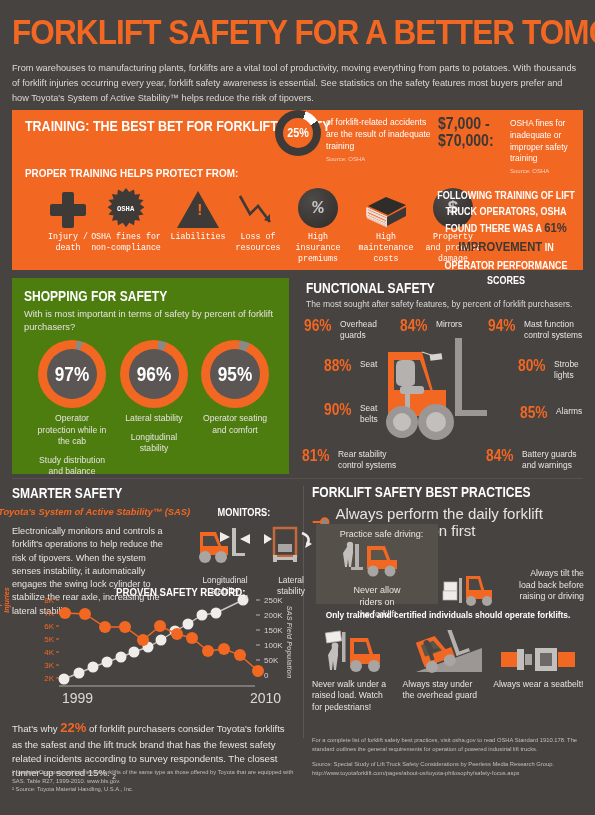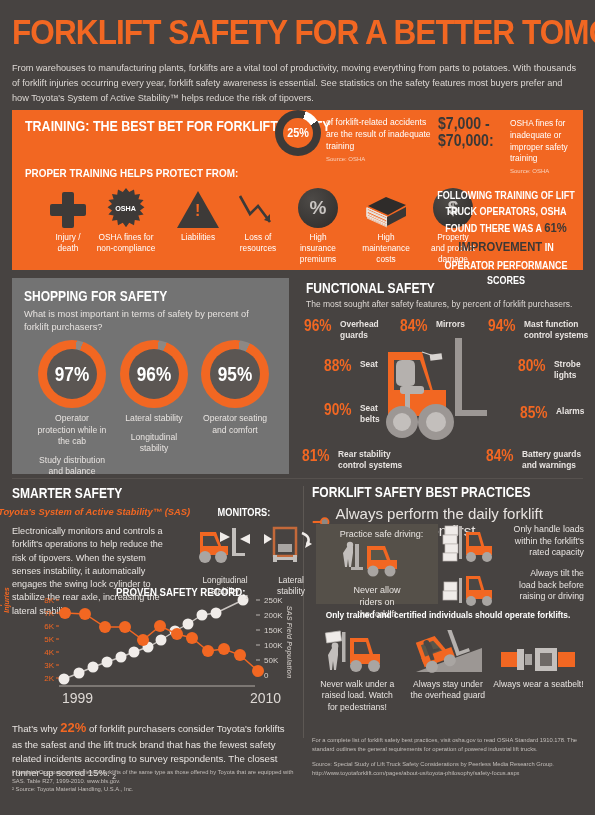--- a/index.html
+++ b/index.html
@@ -73,21 +73,21 @@
     transform: scaleX(0.88); transform-origin: left center; white-space: nowrap;
   }
   .fines-txt {
     position: absolute; left: 510px; top: 118px; width: 80px;
     font-size: 8.4px; color: #fff; line-height: 1.4;
   }
   .fines-src { font-size: 6px; color: #f8d3bf; display: block; margin-top: 2px; }
 
   
   .icon-row { position: absolute; left: 13px; top: 74px; width: 420px; height: 86px; }
-  .ico-item { position: absolute; width: 86px; text-align: center; }
+  .ico-item { position: absolute; width: 86px; text-align: center; font-family: Liberation Mono, monospace; }
   .ico-art { height: 44px; display: flex; align-items: flex-end; justify-content: center; }
   .ico-cap { margin-top: 4px; font-size: 8.3px; color: #fff; line-height: 1.3; }
 
   .cross { position: relative; width: 36px; height: 36px; }
   .cross::before, .cross::after {
     content: ""; position: absolute; background: #3d3a38; border-radius: 2px;
   }
   .cross::before { left: 12px; top: 0; width: 12px; height: 36px; }
   .cross::after { left: 0; top: 12px; width: 36px; height: 12px; }
 
@@ -125,21 +125,21 @@
   .osha-note {
     position: absolute; left: 428px; top: 188px; width: 156px;
     text-align: center; font-size: 10px; font-weight: bold; color: #fff;
     line-height: 1.55; transform: scaleX(0.9); transform-origin: center;
   }
   .osha-note .big { color: #3b3836; font-size: 12.5px; }
 
   
   .shop {
     position: absolute; left: 12px; top: 278px;
-    width: 277px; height: 196px; background: #737373;
+    width: 277px; height: 196px; background: #4d7c0f;
   }
   .shop h2 {
     position: absolute; left: 12px; top: 10px;
     font-size: 14px; font-weight: bold; color: #fff;
     transform: scaleX(0.86); transform-origin: left center; white-space: nowrap;
   }
   .shop .q {
     position: absolute; left: 12px; top: 30px; width: 250px;
     font-size: 9.3px; color: #e6e2df; line-height: 1.45;
   }
@@ -172,21 +172,21 @@
   }
   .func .sub {
     position: absolute; left: 6px; top: 21px; width: 282px;
     font-size: 8.5px; color: #ded9d5;
   }
   .fstat { position: absolute; display: flex; align-items: flex-start; gap: 4px; }
   .fstat .n {
     font-size: 16px; font-weight: bold; color: #f26722; line-height: 1;
     transform: scaleX(0.86); transform-origin: left top; white-space: nowrap;
   }
-  .fstat .t { font-size: 8.4px; color: #e8e4e1; line-height: 1.3; padding-top: 1px; font-weight: bold; }
+  .fstat .t { font-size: 8.4px; color: #e8e4e1; line-height: 1.3; padding-top: 1px; }
 
   .forklift-svg { position: absolute; left: 82px; top: 52px; }
 
   
   .vdiv { position: absolute; left: 303px; top: 486px; width: 1px; height: 252px; background: #5d5854; }
   .hdiv { position: absolute; left: 12px; top: 478px; width: 571px; height: 1px; background: #56514e; }
 
   
   .smart { position: absolute; left: 12px; top: 484px; width: 285px; }
   .smart .h {
@@ -248,21 +248,21 @@
   .bp-right2 { position: absolute; left: 130px; top: 84px; width: 142px; display: flex; gap: 17px; }
   .bp-right1 .txt, .bp-right2 .txt {
     font-size: 8.8px; color: #e8e4e1; line-height: 1.33; text-align: right; flex: 1;
   }
   .bp-mid {
     position: absolute; left: 0; top: 126px; width: 272px; text-align: center;
     font-size: 9px; font-weight: bold; color: #fff;
     transform: scaleX(0.93);
   }
   .bp-bottom { position: absolute; left: 0; top: 140px; width: 272px; display: flex; }
-  .bp-b { width: 90.6px; text-align: center; }
+  .bp-b { width: 90.6px; text-align: left; }
   .bp-b .art { height: 52px; display: flex; align-items: flex-end; justify-content: center; }
   .bp-b .cap { margin-top: 3px; font-size: 8.6px; color: #e8e4e1; line-height: 1.33; }
 
   
   .closing {
     position: absolute; left: 12px; top: 718px; width: 284px;
     font-size: 9.6px; color: #e8e4e1; line-height: 1.5;
   }
   .closing .big { font-size: 13px; font-weight: bold; color: #f26722; }
   .closing sub { font-size: 6.5px; }
@@ -371,21 +371,21 @@
   <div class="osha-note">
     <span>FOLLOWING TRAINING OF LIFT TRUCK OPERATORS, OSHA FOUND THERE WAS A</span>
     <span class="big">61% IMPROVEMENT</span>
     <span>IN OPERATOR PERFORMANCE SCORES</span>
   </div>
 
   <div class="hdiv"></div>
 
   <div class="shop">
     <h2>SHOPPING FOR SAFETY</h2>
-    <div class="q">What is most important in terms of safety by percent of forklift purchasers?</div>
+    <div class="q">With is most important in terms of safety by percent of forklift purchasers?</div>
     <div class="rings">
 
       <div class="ringwrap" style="left:10px;top:0">
         <div class="ring" style="background:conic-gradient(from 8deg,#8d8884 0deg 11deg,#f26722 11deg 360deg)">
           <div class="pct">97%</div>
         </div>
         <div class="ring-cap">Operator protection while in the cab</div>
         <div class="ring-cap2">Study distribution and balance</div>
       </div>
 
@@ -623,37 +623,20 @@
         <circle cx="9" cy="4" r="3.2" fill="#c3bfbc"></circle>
         <path d="M26,5 L44,5 L52,26 L26,26 Z" fill="#f26722"></path>
         <path d="M30,9 L42,9 L47,22 L30,22 Z" fill="#5b5649"></path>
         <rect x="26" y="19" width="30" height="9" fill="#f26722"></rect>
         <circle cx="32" cy="30" r="5.5" fill="#a9a5a2"></circle>
         <circle cx="49" cy="30" r="5.5" fill="#a9a5a2"></circle>
       </svg>
       <div class="t2">Never allow<br>riders on<br>the forklift</div>
     </div>
 
-    <div class="bp-right1">
-      <svg width="58" height="42" viewBox="0 0 58 42">
-        <g fill="#f0ece9" stroke="#bdb8b4" stroke-width="0.7">
-          <rect x="3" y="2" width="13" height="9"></rect>
-            <rect x="1" y="11" width="14" height="9"></rect>
-          <rect x="3" y="20" width="13" height="9"></rect>
-            <rect x="1" y="29" width="14" height="8"></rect>
-        </g>
-        <rect x="17" y="2" width="3" height="33" fill="#b5b1ae"></rect>
-        <path d="M24,8 L38,8 L44,28 L24,28 Z" fill="#f26722"></path>
-        <path d="M27,11 L36,11 L40,25 L27,25 Z" fill="#4b4744"></path>
-        <rect x="24" y="22" width="26" height="9" fill="#f26722"></rect>
-        <circle cx="29" cy="33" r="5" fill="#a9a5a2"></circle>
-        <circle cx="45" cy="33" r="5" fill="#a9a5a2"></circle>
-      </svg>
-      <div class="txt">Only handle loads within the forklift's rated capacity</div>
-    </div>
 
     <div class="bp-right2">
       <svg width="58" height="42" viewBox="0 0 58 42">
         <g fill="#f0ece9" stroke="#bdb8b4" stroke-width="0.7">
           <rect x="2" y="14" width="13" height="9"></rect>
             <rect x="1" y="23" width="14" height="9"></rect>
         </g>
         <rect x="17" y="10" width="3" height="25" fill="#b5b1ae"></rect>
         <path d="M24,8 L38,8 L44,28 L24,28 Z" fill="#f26722"></path>
         <path d="M27,11 L36,11 L40,25 L27,25 Z" fill="#4b4744"></path>

